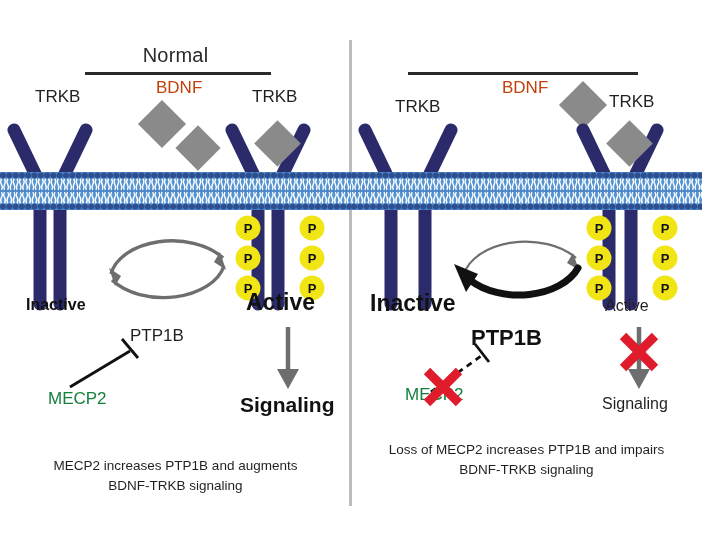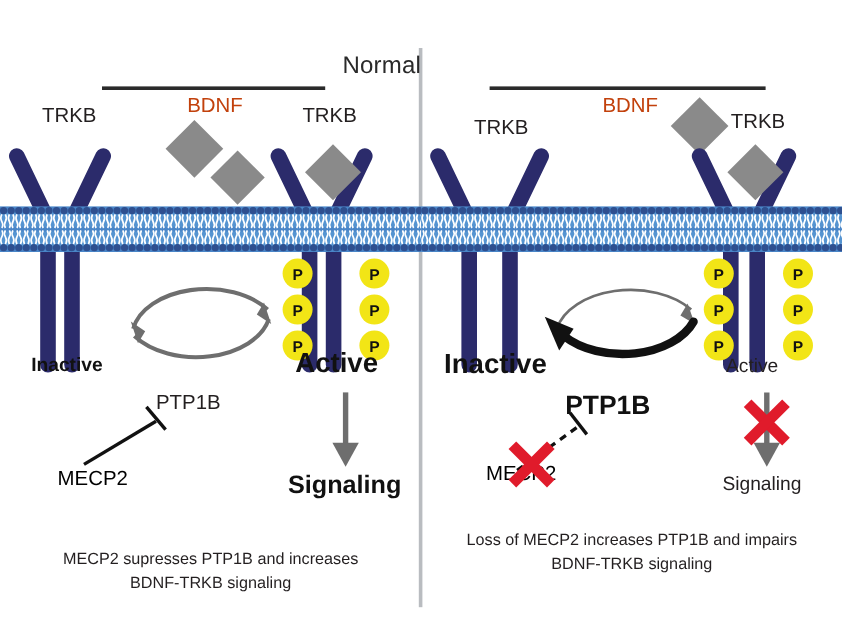--- a/index.html
+++ b/index.html
@@ -15,33 +15,33 @@
   #panel-normal{left:0;}
   #panel-rett{left:351px;}
 
   .divider{
     position:absolute;left:349px;top:40px;width:3px;height:466px;
     background:#b9bcc0;
   }
 
   
   .panel-title{
-    position:absolute;width:100%;text-align:right;
+    position:absolute;width:100%;text-align:center;
     font-size:20px;color:#2a2a2a;letter-spacing:.2px;
   }
   .title-rule{
     position:absolute;height:2.5px;background:#2a2a2a;
   }
 
   
   .lbl{position:absolute;white-space:nowrap;line-height:1;}
   .lbl-trkb{font-size:17px;color:#231f20;}
   .lbl-bdnf{font-size:17px;color:#c2410c;}
   .lbl-ptp1b{font-size:17px;color:#231f20;}
-  .lbl-mecp2{font-size:17px;color:#000000;}
+  .lbl-mecp2{font-size:17px;color:#15803d;}
   .lbl-state-small{font-size:16px;font-weight:bold;color:#111;}
   .lbl-state-big{font-size:23px;font-weight:bold;color:#111;}
   .lbl-state-plain{font-size:16px;color:#231f20;}
   .lbl-sig-bold{font-size:21px;font-weight:bold;color:#111;}
   .lbl-sig-plain{font-size:16px;color:#231f20;}
   .lbl-ptp1b-bold{font-size:22px;font-weight:bold;color:#111;}
 
   
   .membrane{position:absolute;left:0;width:351px;height:38px;top:172px;}
 
@@ -494,21 +494,21 @@
     </svg>
     <div class="lbl lbl-mecp2" style="left:48px;top:390px;">MECP2</div>
 
     <svg class="receptor" style="left:268px;top:325px;" width="40" height="70">
       <line x1="20" y1="2" x2="20" y2="48" stroke="#6e6e6e" stroke-width="4.5"></line>
       <path d="M9,44 L31,44 L20,64 Z" fill="#6e6e6e"></path>
     </svg>
     <div class="lbl lbl-sig-bold" style="left:240px;top:394px;">Signaling</div>
 
     <div class="caption" style="top:456px;">
-      <div>MECP2 supresses PTP1B and increases</div>
+      <div>MECP2 increases PTP1B and augments</div>
       <div>BDNF-TRKB signaling</div>
     </div>
   </div>
 
   <div class="panel" id="panel-rett">
 
     <div class="title-rule" style="left:57px;top:72px;width:230px;"></div>
 
     <div class="lbl lbl-trkb" style="left:44px;top:98px;">TRKB</div>
     <div class="lbl lbl-bdnf" style="left:151px;top:79px;">BDNF</div>

